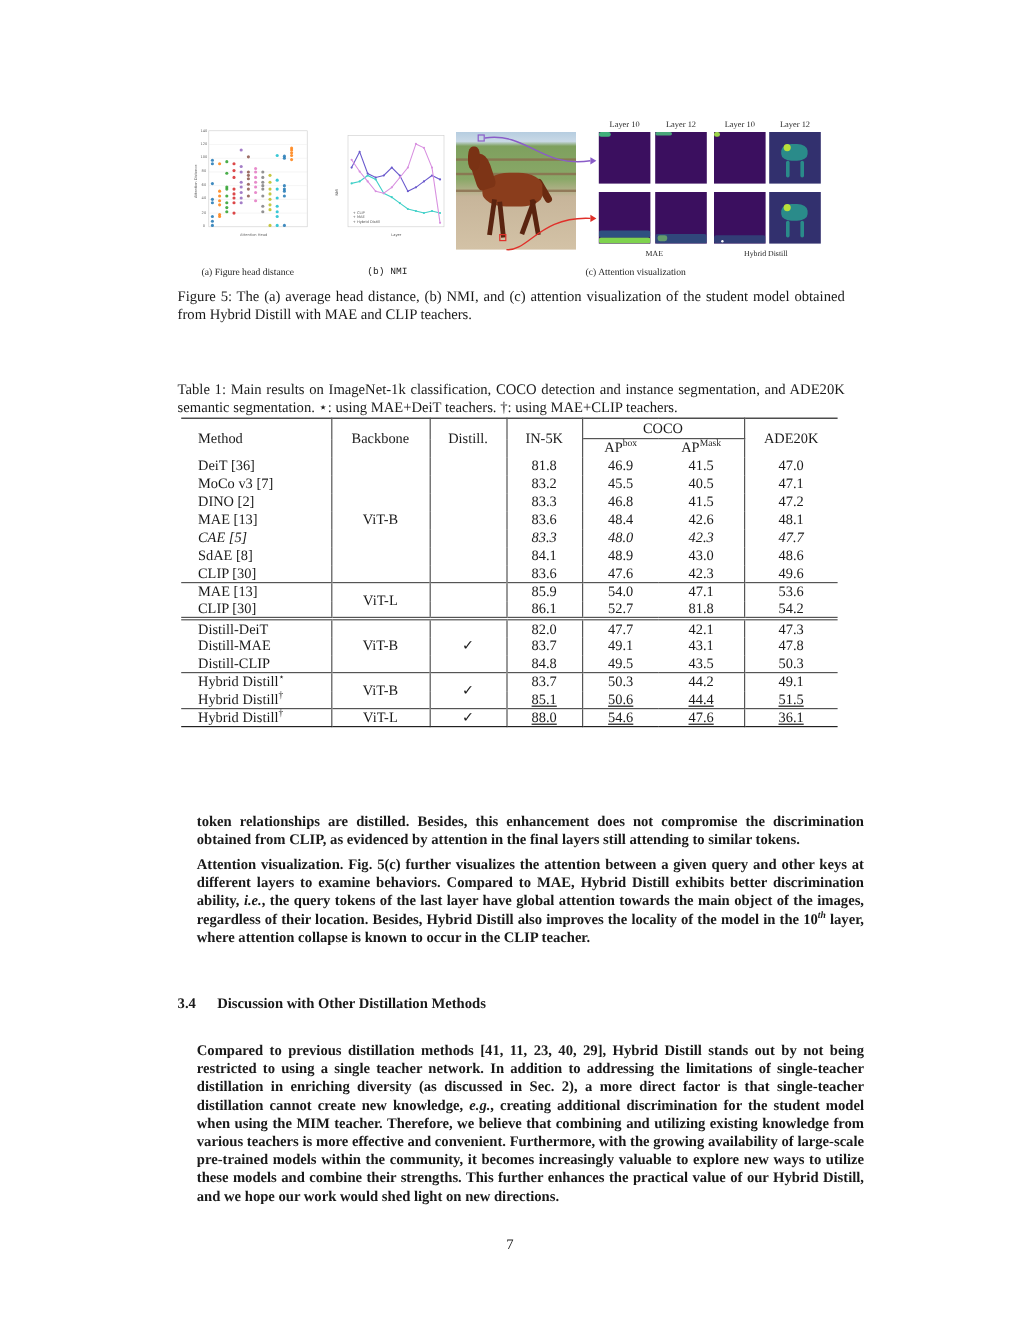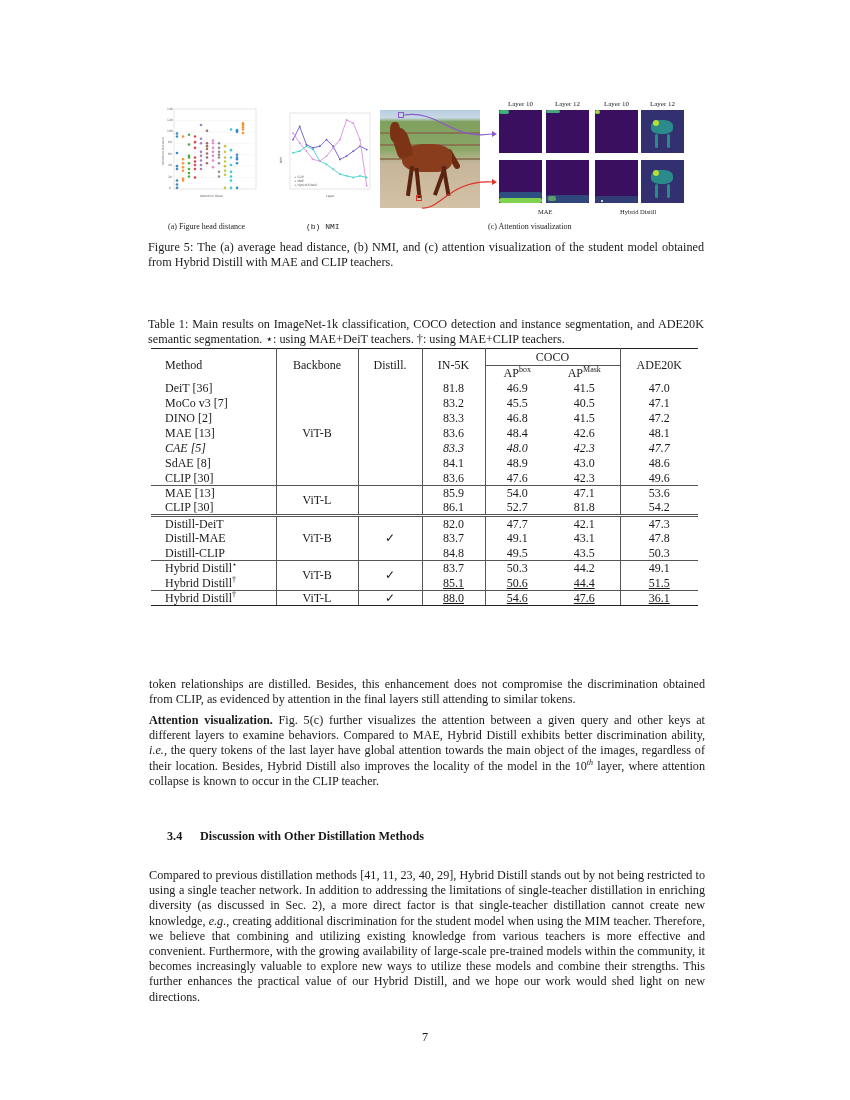--- a/index.html
+++ b/index.html
@@ -40,23 +40,23 @@
   .vr { border-right: 1px solid #555; }
   .c { text-align: center; }
   .l { text-align: left; padding-left: 14px !important; }
   .mid-rule td { border-top: 1px solid #555; }
   .dbl-rule td { border-top: 3px double #555; }
   .bottom-rule td { border-bottom: 1.6px solid #222; }
   .b { font-weight: bold; text-decoration: underline; }
   sup { font-size: 8px; line-height: 0; }
 
   
-  .para { position: absolute; left: 149px; width: 556px; font-size: 12.2px; line-height: 15.2px; text-align: justify; }
+  .para { position: absolute; left: 164px; width: 556px; font-size: 12.2px; line-height: 15.2px; text-align: justify; font-weight: bold; }
   .section-title { position: absolute; left: 148px; top: 829px; font-size: 12.2px; font-weight: bold; }
-  .section-title .num { display: inline-block; width: 33px; margin-left: 19px; }
+  .section-title .num { display: inline-block; width: 33px; }
   .page-num { position: absolute; top: 1030px; left: 0; width: 850px; text-align: center; font-size: 12.2px; }
 </style>
 </head>
 <body>
 
 <div class="figure">
 
   <div class="subfig plot-a">
     <svg width="100" height="105" viewBox="0 0 100 105">
       <rect x="14" y="4" width="82" height="80" fill="#fff" stroke="#ccc" stroke-width="0.5"></rect>

